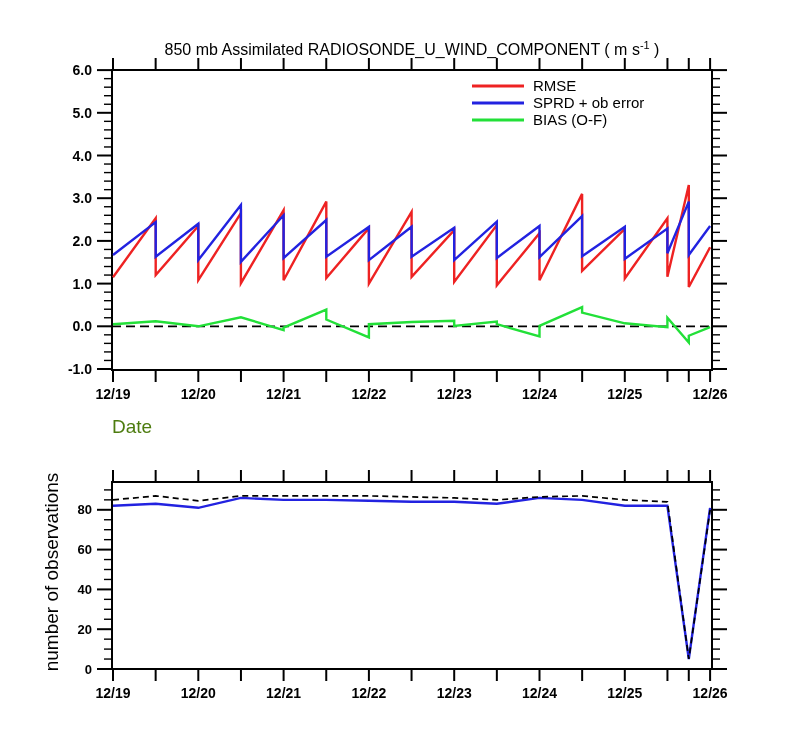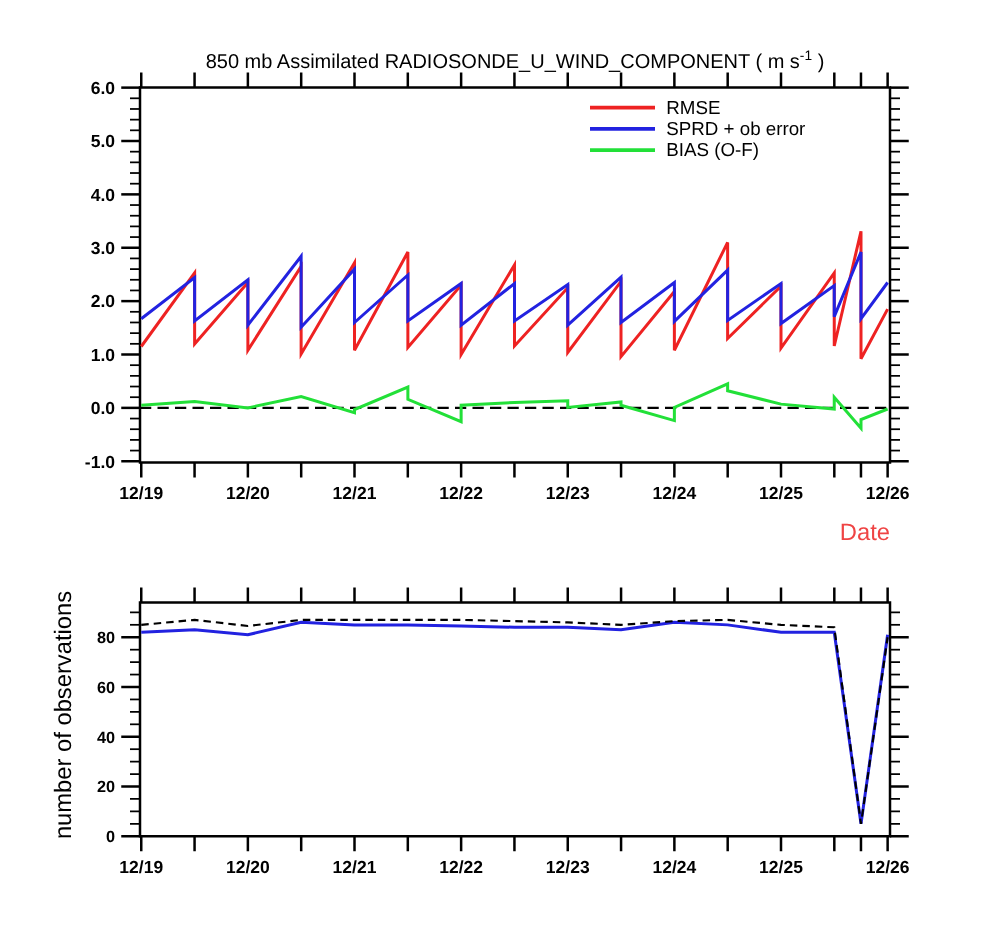--- a/index.html
+++ b/index.html
@@ -6,22 +6,22 @@
   body{
     width:800px;height:750px;position:relative;background:#ffffff;
     font-family:"Liberation Sans", sans-serif;overflow:hidden;
   }
   .chart-title{
     position:absolute;top:21px;left:62px;width:700px;text-align:center;
     font-size:16px;color:#000;white-space:nowrap;margin-top:18px;
   }
   .chart-title sup{font-size:11px;}
   .xaxis-title{
-    position:absolute;top:416px;left:112px;width:600px;text-align:right;
-    font-size:19px;color:#ef4444;
+    position:absolute;top:416px;left:112px;width:600px;text-align:left;
+    font-size:19px;color:#4d7c0f;
   }
   .yaxis-title{
     position:absolute;left:52px;top:572px;transform:translate(-50%,-50%) rotate(-90deg);
     font-size:19px;color:#000;white-space:nowrap;
   }
   svg{position:absolute;left:0;top:0;}
   svg text{font-family:"Liberation Sans", sans-serif;fill:#000;}
 </style>
 </head>
 <body>

